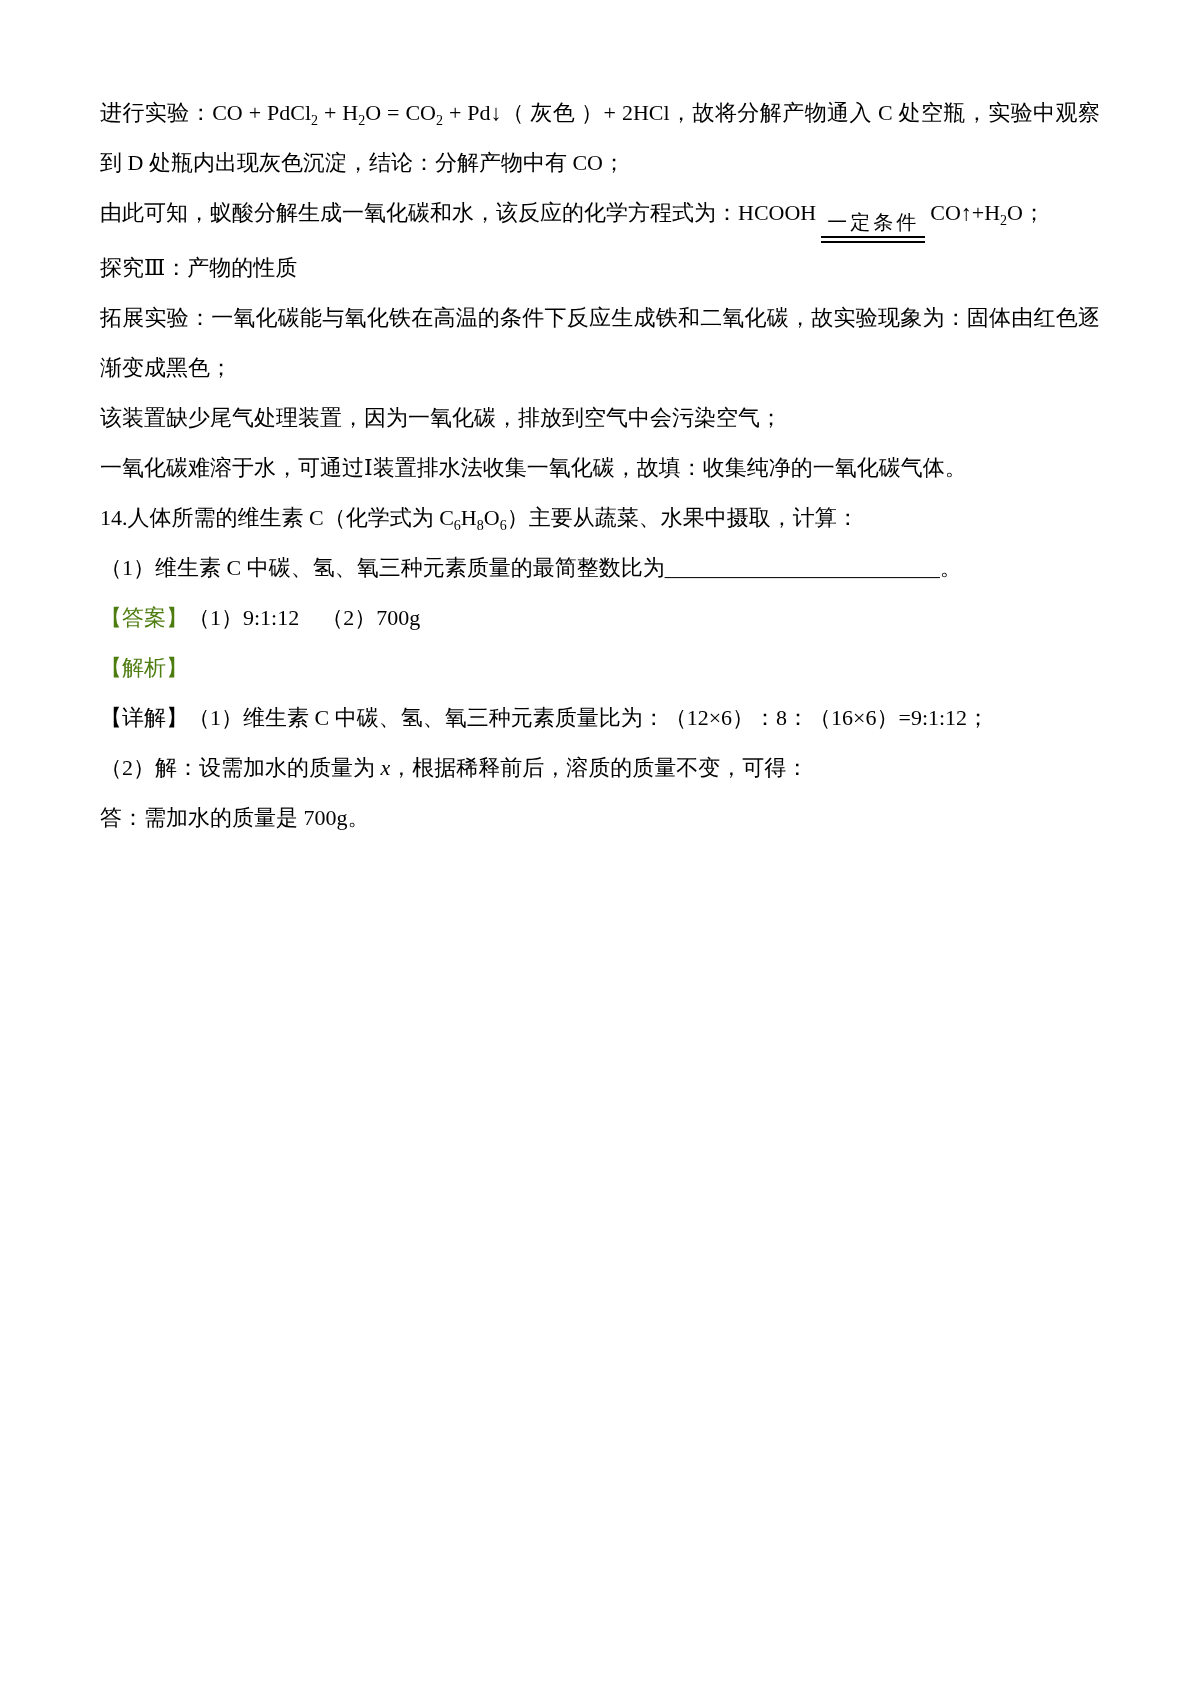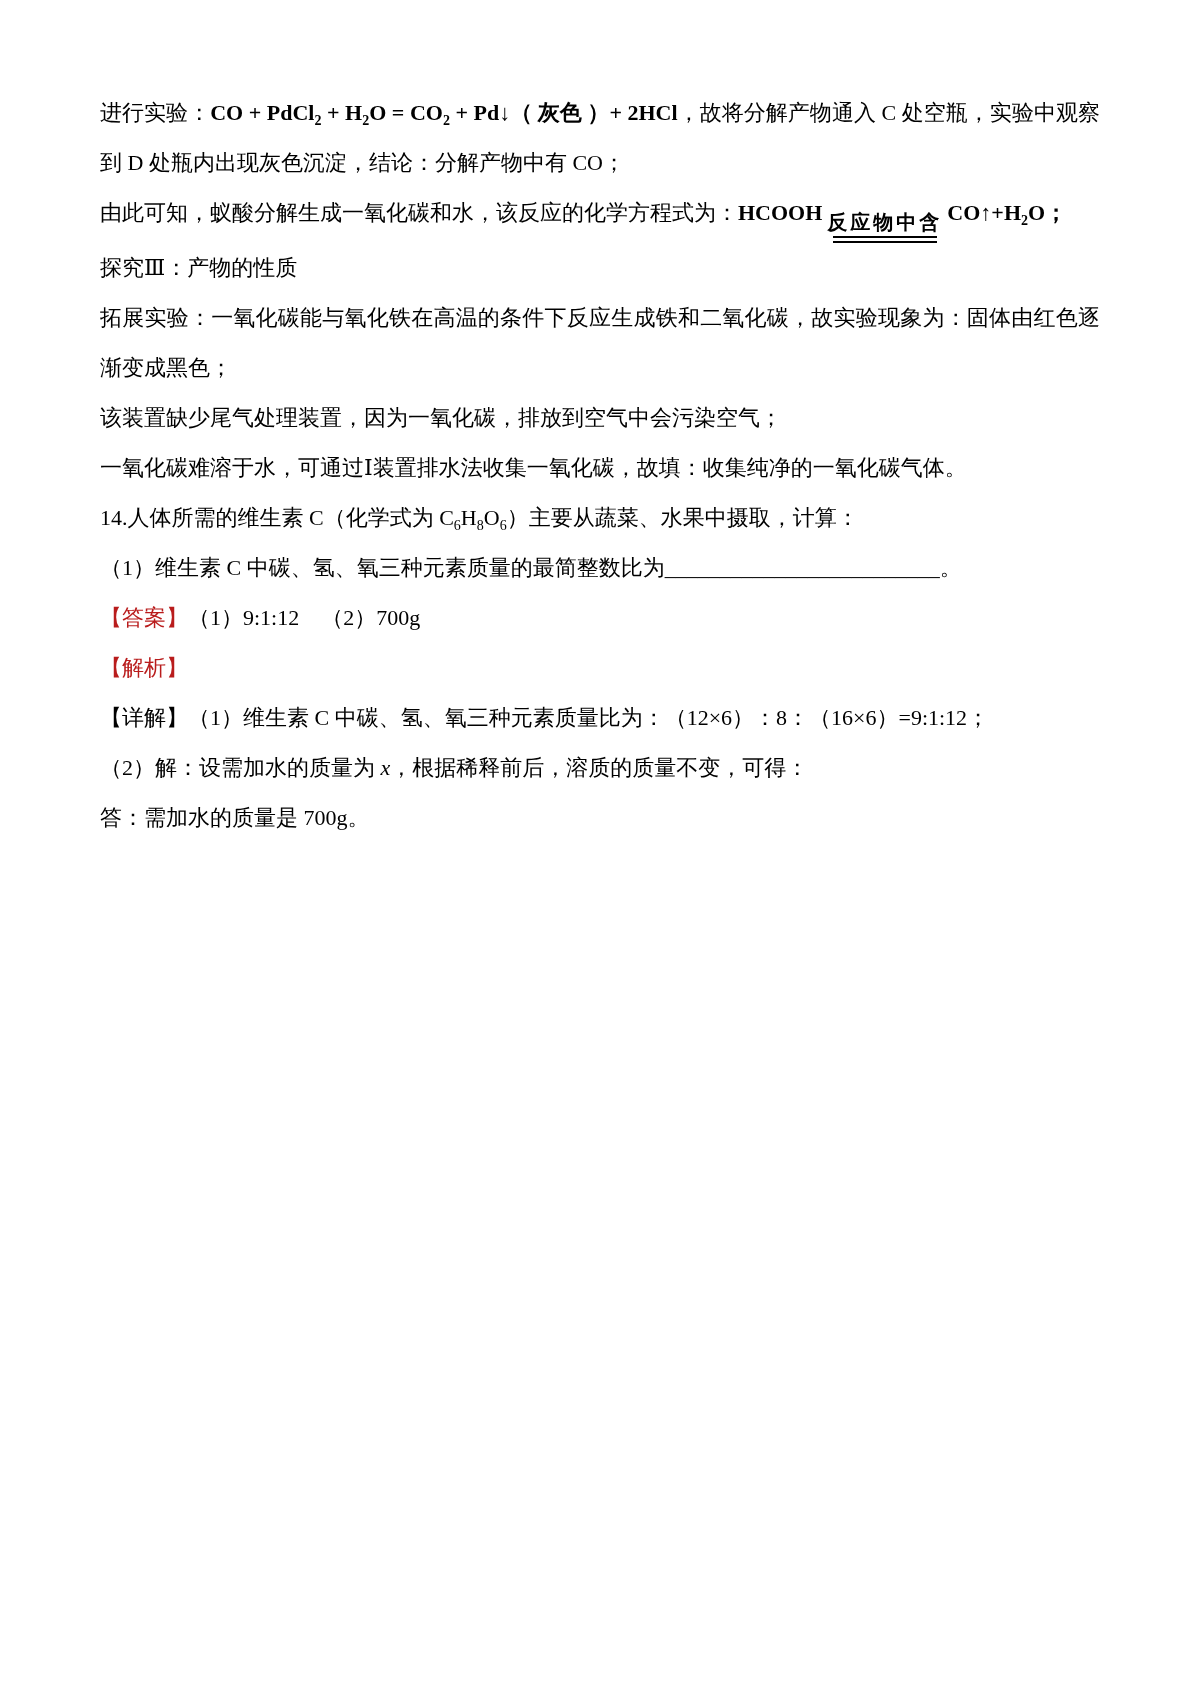--- a/index.html
+++ b/index.html
@@ -17,23 +17,23 @@
   }
   .page p {
     line-height: 50px;
     text-align: justify;
   }
   .sub {
     font-size: 14px;
     vertical-align: -5px;
     line-height: 0;
   }
-  .blue { color: #b91c1c; }
+  .blue { color: #4d7c0f; }
   .italic { font-style: italic; }
-  .eq { white-space: nowrap; font-weight: bold; }
+  .eq { white-space: nowrap; }
   .stack {
     display: inline-flex;
     flex-direction: column;
     align-items: center;
     vertical-align: -9px;
     margin: 0 5px;
   }
   .stack .cond {
     font-size: 20px;
     line-height: 28px;
@@ -56,21 +56,21 @@
 
 <div class="page">
 
   <p>
     <span>进行实验：</span><span class="eq"><span>CO + PdCl</span><span class="sub">2</span><span> + H</span><span class="sub">2</span><span>O = CO</span><span class="sub">2</span><span> + Pd↓（ 灰色 ）+ 2HCl</span></span><span>，故将分解产物通入 C 处空瓶，实验中观察到 D 处瓶内出现灰色沉淀，结论：分解产物中有 CO；</span>
   </p>
 
 
   <p>
     <span>由此可知，蚁酸分解生成一氧化碳和水，该反应的化学方程式为：</span><span class="eq"><span>HCOOH</span><span class="stack">
-          <span class="cond">反应物中含</span>
+          <span class="cond">一定条件</span>
           <span class="dline"></span>
         </span><span>CO↑+H</span><span class="sub">2</span><span>O；</span></span>
   </p>
 
   <p>探究Ⅲ：产物的性质</p>
 
   <p>拓展实验：一氧化碳能与氧化铁在高温的条件下反应生成铁和二氧化碳，故实验现象为：固体由红色逐渐变成黑色；</p>
 
   <p>该装置缺少尾气处理装置，因为一氧化碳，排放到空气中会污染空气；</p>
 

